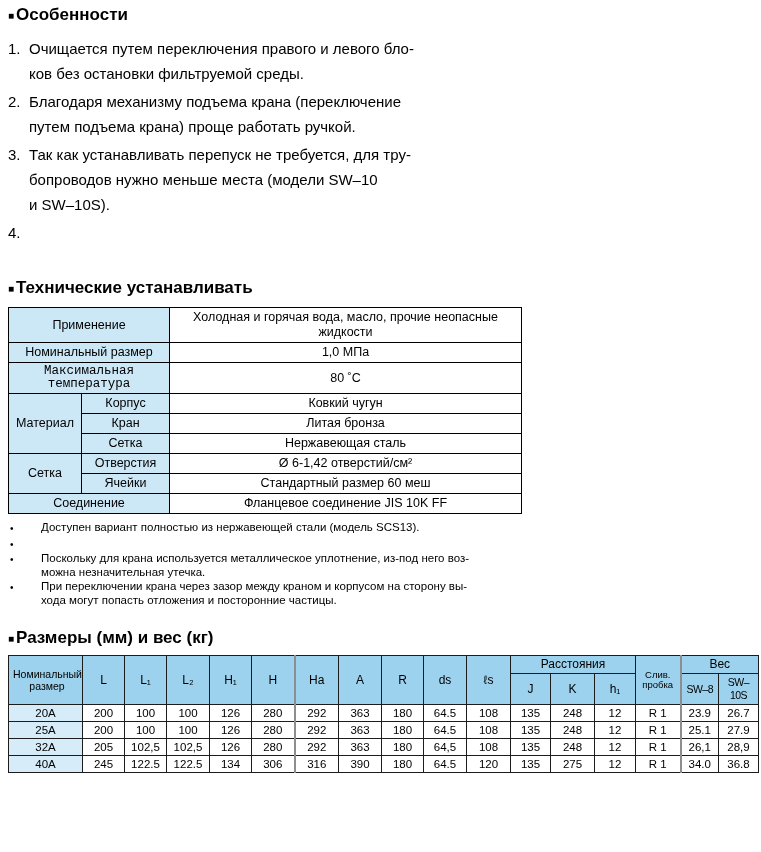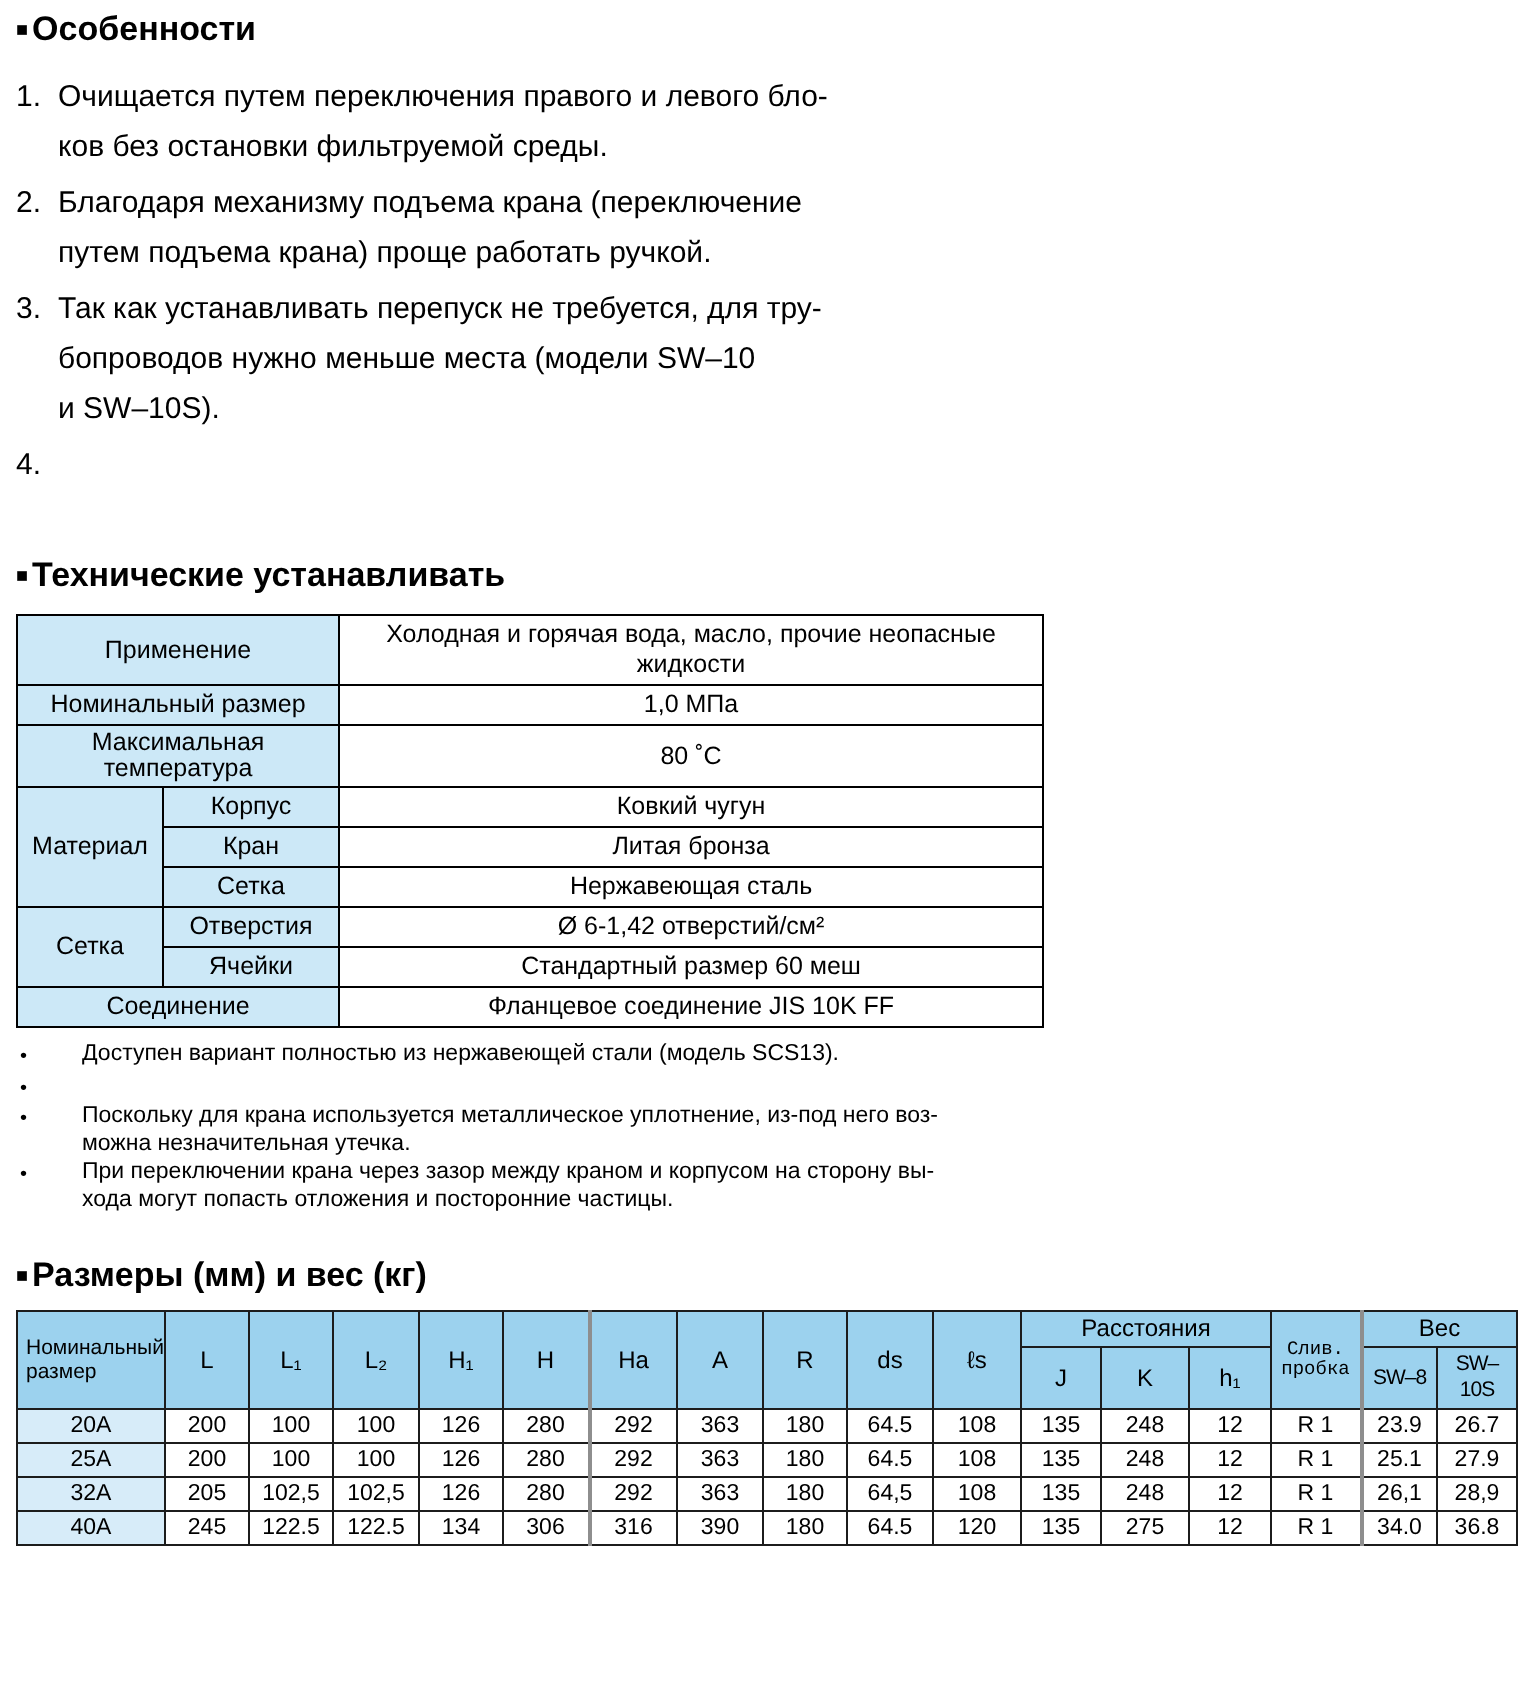--- a/index.html
+++ b/index.html
@@ -19,35 +19,35 @@
   .features { list-style: none; margin: 10px 0 0 0; padding: 0; }
   .features li { display: flex; font-size: 15px; line-height: 25px; margin-bottom: 3px; }
   .features .num { flex: none; width: 21px; }
   .features .txt { white-space: pre-line; }
 
   
   .specs-sec { margin-top: 32px; }
   .spec-table { border-collapse: collapse; table-layout: fixed; width: 513px; margin-top: 8px; }
   .spec-table td { border: 1.2px solid #000; text-align: center; font-size: 12.5px; line-height: 15px; padding: 2px 4px; }
   .spec-table td.lbl { background: var(--label-blue); margin-top: 16px; }
-  .spec-table .pre { white-space: pre-line; line-height: 13px; }
+  .spec-table .pre { white-space: pre-line; line-height: 13px; font-family: Liberation Mono, monospace; }
 
   
   .notes { margin-top: 7px; }
   .note { display: flex; font-size: 11.5px; line-height: 13.5px; margin: 0 0 1px 2px; }
   .note .b { flex: none; width: 15px; font-size: 10px; padding-top: 1px; }
   .note .t { white-space: pre-line; margin-left: 16px; }
 
   
   .dims-sec { margin-top: 20px; }
   .dims-table { border-collapse: collapse; table-layout: fixed; width: 747px; margin-top: 6px; }
   .dims-table th, .dims-table td { border: 1px solid #1c1c1c; font-weight: normal; text-align: center; padding: 0; }
   .dims-table thead th { background: var(--header-blue); font-size: 12px; line-height: 13px; padding: 2px 1px; }
-  .dims-table th.nominal { text-align: left; font-size: 10.5px; line-height: 12px; padding-left: 4px; white-space: pre-line; }
-  .dims-table th.drain { font-size: 9.5px; line-height: 10.5px; white-space: pre-line; font-family: Liberation Mono, monospace; }
+  .dims-table th.nominal { text-align: center; font-size: 10.5px; line-height: 12px; padding-left: 4px; white-space: pre-line; }
+  .dims-table th.drain { font-size: 9.5px; line-height: 10.5px; white-space: pre-line; }
   .dims-table th.small { font-size: 10.5px; letter-spacing: -0.5px; }
   .dims-table tbody td { font-size: 11.5px; height: 17px; padding: 0 1px; }
   .dims-table td.rowhead { background: var(--rowhead-blue); }
   .dims-table .thick { border-left: 2.5px solid var(--thick-gray); }
 </style>
 </head>
 <body>
 
 <div class="page">
 

